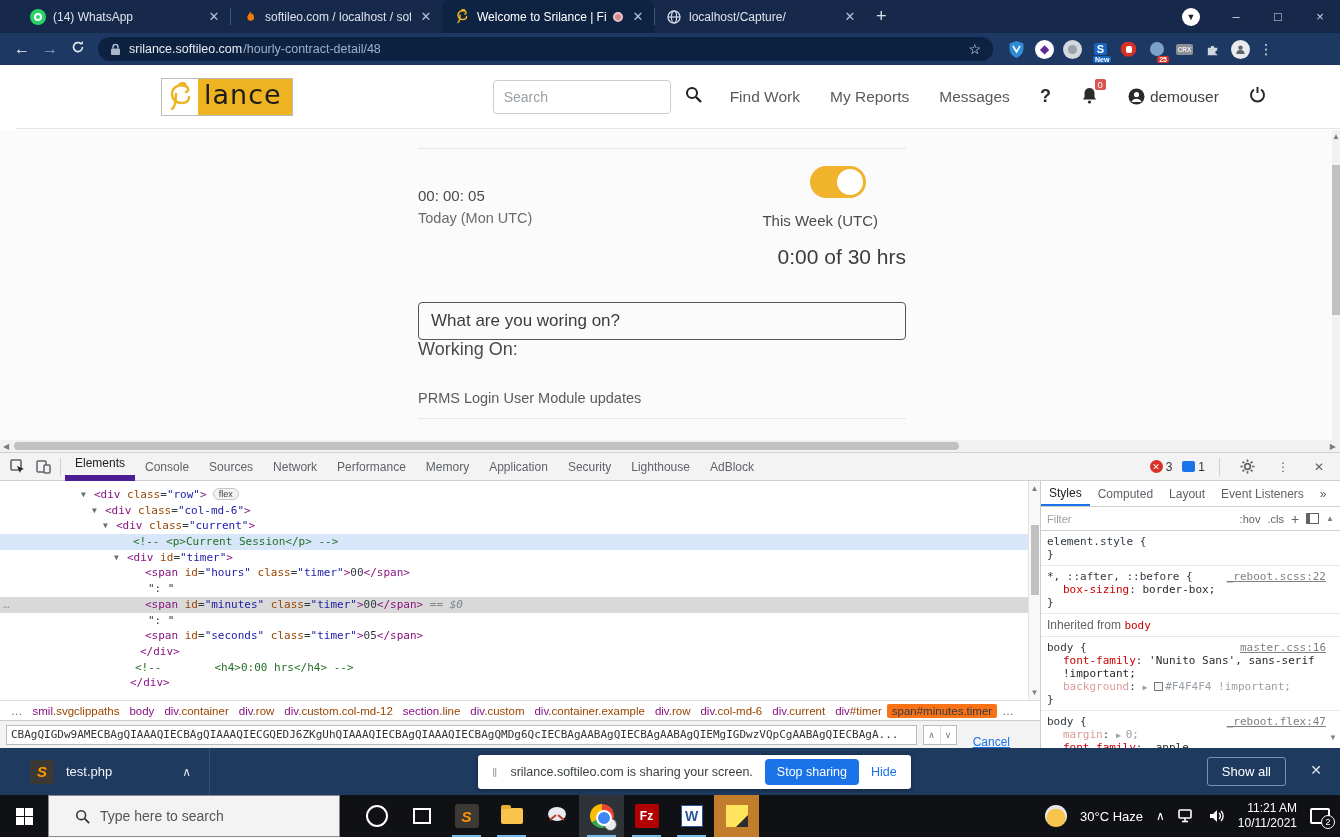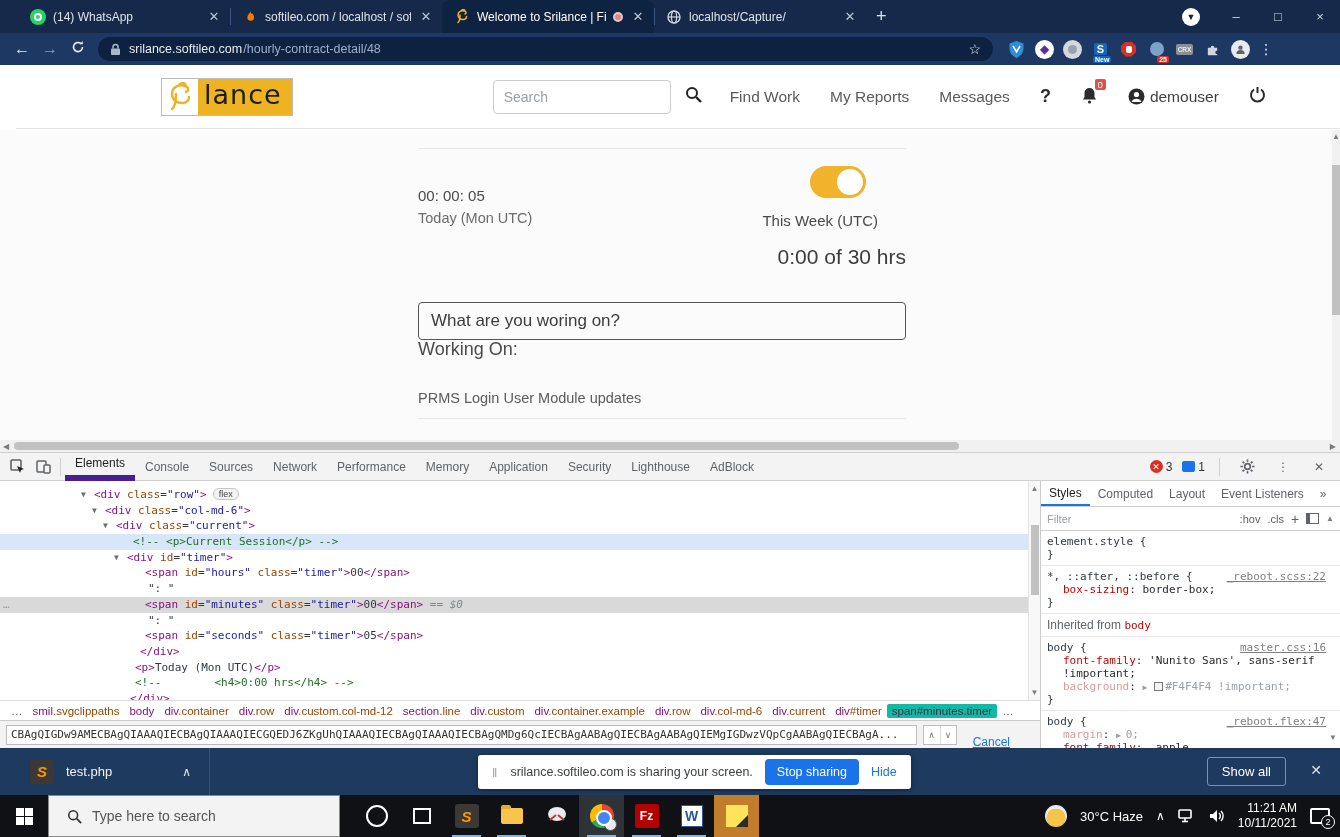--- a/index.html
+++ b/index.html
@@ -90,21 +90,21 @@
   .sg-t { color:#881280; } .sg-a { color:#994500; } .sg-v { color:#1a1aa6; }
   .sg-c { color:#236e25; } .sg-x { color:#303942; } .sg-p { color:#303942; }
   .sg-m { color:#80868b; font-style:italic; }
   .flexbadge { display:inline-block; margin-left:6px; font:9px "Liberation Sans",sans-serif; color:#444; background:#f1f3f4; border:1px solid #c6c6c6; border-radius:7px; padding:0 5px; vertical-align:1px; }
 
   #el-vscroll { position:absolute; left:1028px; top:481px; width:12px; height:219px; background:#f8f8f8; border-left:1px solid #e4e4e4; }
 
   #crumbbar { position:absolute; left:0; top:700px; width:1040px; height:20px; background:#fff; border-top:1px solid #ddd; display:flex; align-items:center; font-size:11.5px; color:#5f6368; overflow:hidden; padding-left:6px; }
   .crumb { padding:1px 5px; white-space:nowrap; }
   .crumb .ct { color:#881280; } .crumb .cs { color:#994500; }
-  .crumb.sel { background:#14b8a6; border-radius:2px; }
+  .crumb.sel { background:#f97316; border-radius:2px; }
   .crumb.sel .ct, .crumb.sel .cs { color:#303942; }
 
   #findbar { position:absolute; left:0; top:720px; width:1040px; height:28px; background:#f3f3f3; border-top:1px solid #ccc; display:flex; align-items:center; padding:0 6px; gap:6px; }
   #findinput { flex:1; height:20px; border:1px solid #bbb; background:#fff; font:11px "DejaVu Sans Mono",monospace; color:#333; padding:0 4px; }
   .findnav { display:flex; border:1px solid #bbb; background:#fff; }
   .findnav span { width:16px; height:18px; display:flex; align-items:center; justify-content:center; color:#777; font-size:9px; }
   .findnav span + span { border-left:1px solid #ddd; }
   #find-cancel { color:#1a73e8; font-size:12px; margin:14px 24px 0 10px; text-decoration:underline; }
 
   #styles-pane { position:absolute; left:1040px; top:481px; width:300px; height:267px; background:#fff; border-left:1px solid #ccc; overflow:hidden; }
@@ -139,21 +139,21 @@
   #stop-btn { background:#1a73e8; color:#fff; font-size:12.5px; border-radius:4px; padding:6px 12px; }
   #hide-link { color:#1a73e8; font-size:12.5px; }
   #showall-btn { position:absolute; right:54px; top:9px; border:1px solid #7d91ac; border-radius:3px; color:#fff; font-size:13px; padding:6px 14px; }
   #dlbar-close { position:absolute; right:18px; top:14px; color:#dfe4ea; font-size:14px; }
 
   
   #taskbar { position:absolute; left:0; top:795px; width:1340px; height:42px; background:#101114; display:flex; align-items:stretch; color:#fff; }
   .tb-start { width:48px; display:flex; align-items:center; justify-content:center; }
   .winlogo { display:grid; grid-template-columns:8px 8px; grid-gap:1px; }
   .winlogo i { width:8px; height:8px; background:#fff; }
-  #tb-search { width:292px; background:#f3f3f3; border:1px solid #888; display:flex; align-items:center; gap:10px; color:#111; font-size:14px; padding:0 18px; }
+  #tb-search { width:292px; background:#f3f3f3; border:1px solid #888; display:flex; align-items:center; gap:10px; color:#111; font-size:14px; padding:0 26px; }
   .tb-ico { width:45px; display:flex; align-items:center; justify-content:center; position:relative; }
   .tb-ico.open::after { content:""; position:absolute; bottom:0; left:8px; right:8px; height:2px; background:#76b9ed; }
   .tb-ico.focused { background:#2e3338; }
   .tb-ico.sticky-f { background:#c17d2c; }
   .cortana { width:22px; height:22px; border:2px solid #fff; border-radius:50%; }
   .taskview { width:18px; height:16px; border:2px solid #fff; position:relative; }
   .folder { width:22px; height:16px; background:#f7c54c; border-radius:2px; position:relative; }
   .folder::before { content:""; position:absolute; top:-3px; left:0; width:10px; height:4px; background:#e8ab2d; border-radius:2px 2px 0 0; }
   .chrome-ic { width:24px; height:24px; border-radius:50%; background:conic-gradient(#ea4335 0 33%, #34a853 0 66%, #fbbc05 0 100%); position:relative; }
   .chrome-ic::after { content:""; position:absolute; left:6px; top:6px; width:12px; height:12px; background:#4285f4; border:2px solid #fff; border-radius:50%; }
@@ -418,21 +418,20 @@
       <div class="cl" style="padding-left: 105px;"><span class="arrow" style="left: 92px;">▼</span><span class="sg-t">&lt;div</span><span class="sg-a"> class</span><span class="sg-p">=</span><span class="sg-v">"col-md-6"</span><span class="sg-t">&gt;</span></div>
       <div class="cl" style="padding-left: 116px;"><span class="arrow" style="left: 103px;">▼</span><span class="sg-t">&lt;div</span><span class="sg-a"> class</span><span class="sg-p">=</span><span class="sg-v">"current"</span><span class="sg-t">&gt;</span></div>
       <div class="cl hl-blue" style="padding-left: 133px;"><span class="sg-c">&lt;!-- &lt;p&gt;Current Session&lt;/p&gt; --&gt;</span></div>
       <div class="cl" style="padding-left: 127px;"><span class="arrow" style="left: 114px;">▼</span><span class="sg-t">&lt;div</span><span class="sg-a"> id</span><span class="sg-p">=</span><span class="sg-v">"timer"</span><span class="sg-t">&gt;</span></div>
       <div class="cl" style="padding-left: 145px;"><span class="sg-t">&lt;span</span><span class="sg-a"> id</span><span class="sg-p">=</span><span class="sg-v">"hours"</span><span class="sg-a"> class</span><span class="sg-p">=</span><span class="sg-v">"timer"</span><span class="sg-t">&gt;</span><span class="sg-x">00</span><span class="sg-t">&lt;/span&gt;</span></div>
       <div class="cl" style="padding-left: 148px;"><span class="sg-x">": "</span></div>
       <div class="cl hl-gray" style="padding-left: 145px;"><span class="gut">…</span><span class="sg-t">&lt;span</span><span class="sg-a"> id</span><span class="sg-p">=</span><span class="sg-v">"minutes"</span><span class="sg-a"> class</span><span class="sg-p">=</span><span class="sg-v">"timer"</span><span class="sg-t">&gt;</span><span class="sg-x">00</span><span class="sg-t">&lt;/span&gt;</span><span class="sg-m"> == $0</span></div>
       <div class="cl" style="padding-left: 148px;"><span class="sg-x">": "</span></div>
       <div class="cl" style="padding-left: 145px;"><span class="sg-t">&lt;span</span><span class="sg-a"> id</span><span class="sg-p">=</span><span class="sg-v">"seconds"</span><span class="sg-a"> class</span><span class="sg-p">=</span><span class="sg-v">"timer"</span><span class="sg-t">&gt;</span><span class="sg-x">05</span><span class="sg-t">&lt;/span&gt;</span></div>
       <div class="cl" style="padding-left: 140px;"><span class="sg-t">&lt;/div&gt;</span></div>
-      <div class="cl" style="padding-left: 135px;"><span class="sg-t">&lt;p&gt;</span><span class="sg-x">Today (Mon UTC)</span><span class="sg-t">&lt;/p&gt;</span></div>
       <div class="cl" style="padding-left: 135px;"><span class="sg-c">&lt;!--        &lt;h4&gt;0:00 hrs&lt;/h4&gt; --&gt;</span></div>
       <div class="cl" style="padding-left: 130px;"><span class="sg-t">&lt;/div&gt;</span></div>
     </div>
 
   <div id="el-vscroll">
     <span class="sb-arrow" style="top:3px">▲</span>
     <div class="sb-thumb" style="left:2px;top:44px;width:8px;height:70px"></div>
     <span class="sb-arrow" style="bottom:3px">▼</span>
   </div>
 

